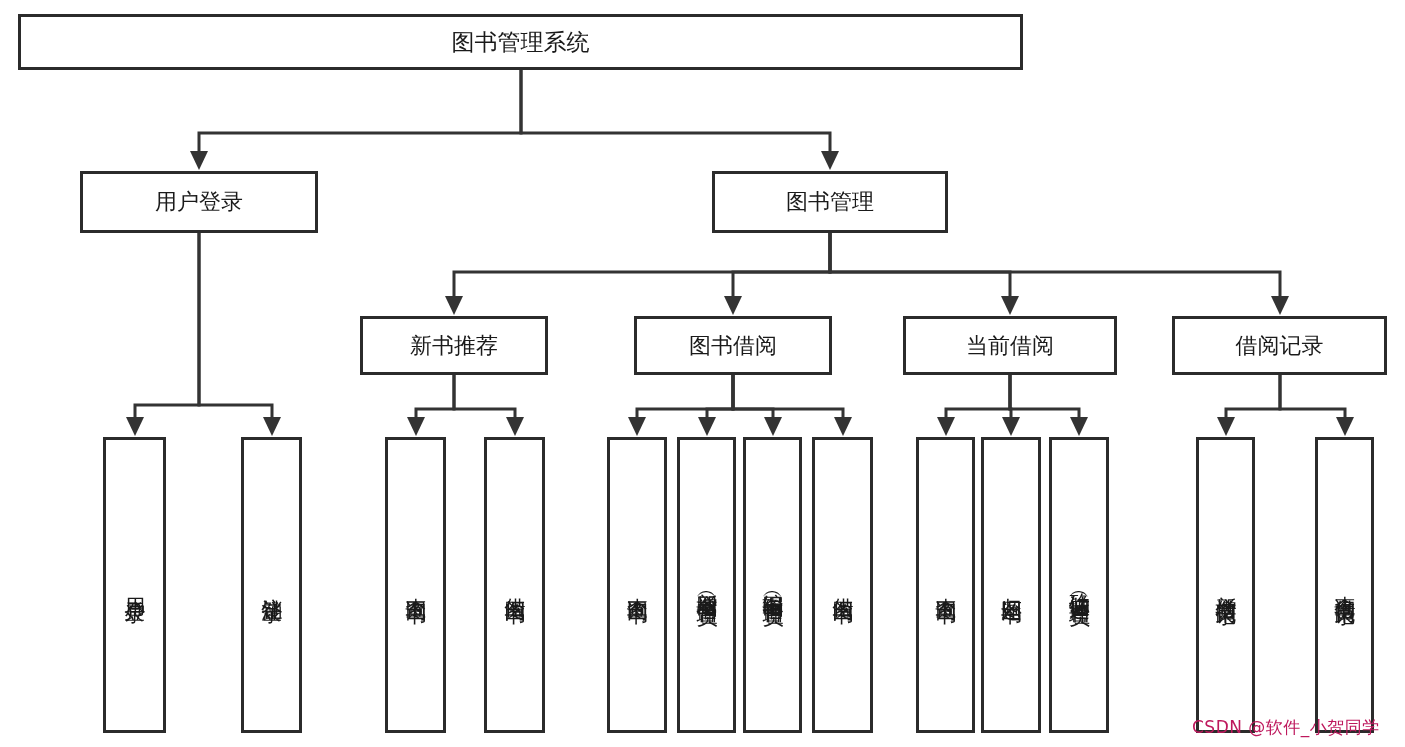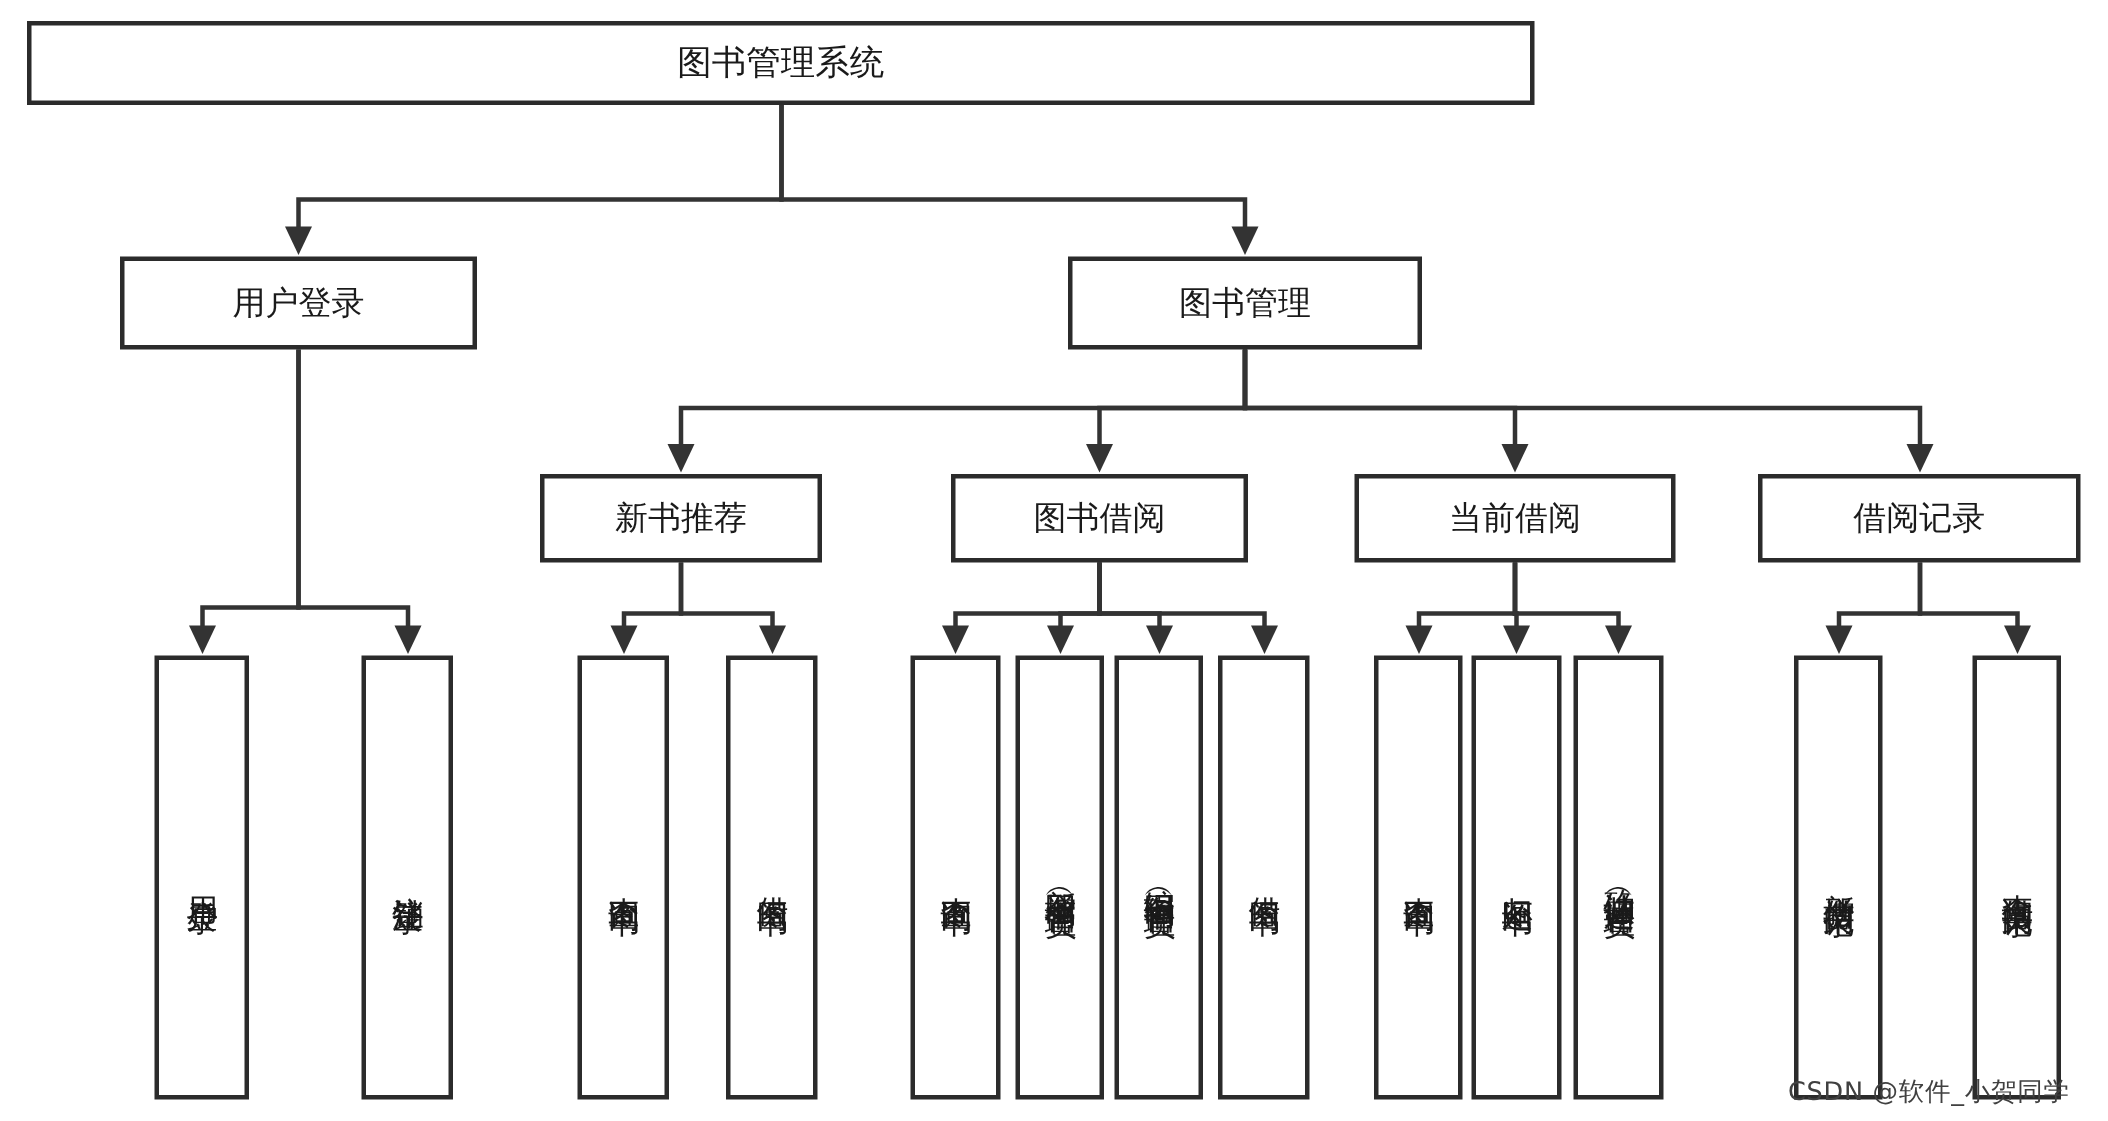--- a/index.html
+++ b/index.html
@@ -78,21 +78,21 @@
     line-height: 1;
     letter-spacing: 2px;
     color: #1a1a1a;
     white-space: nowrap;
     text-align: center;
   }
   .watermark {
     position: absolute;
     font-family: "DejaVu Sans", "Liberation Sans", sans-serif;
     font-size: 17px;
-    color: #404040;
+    color: #be185d;
     letter-spacing: 0.5px;
     white-space: nowrap;
     pointer-events: none;
   }
 </style>
 </head>
 <body>
 
 <div id="diagram-root">
   <svg id="tree-svg" viewBox="0 0 1405 747">

